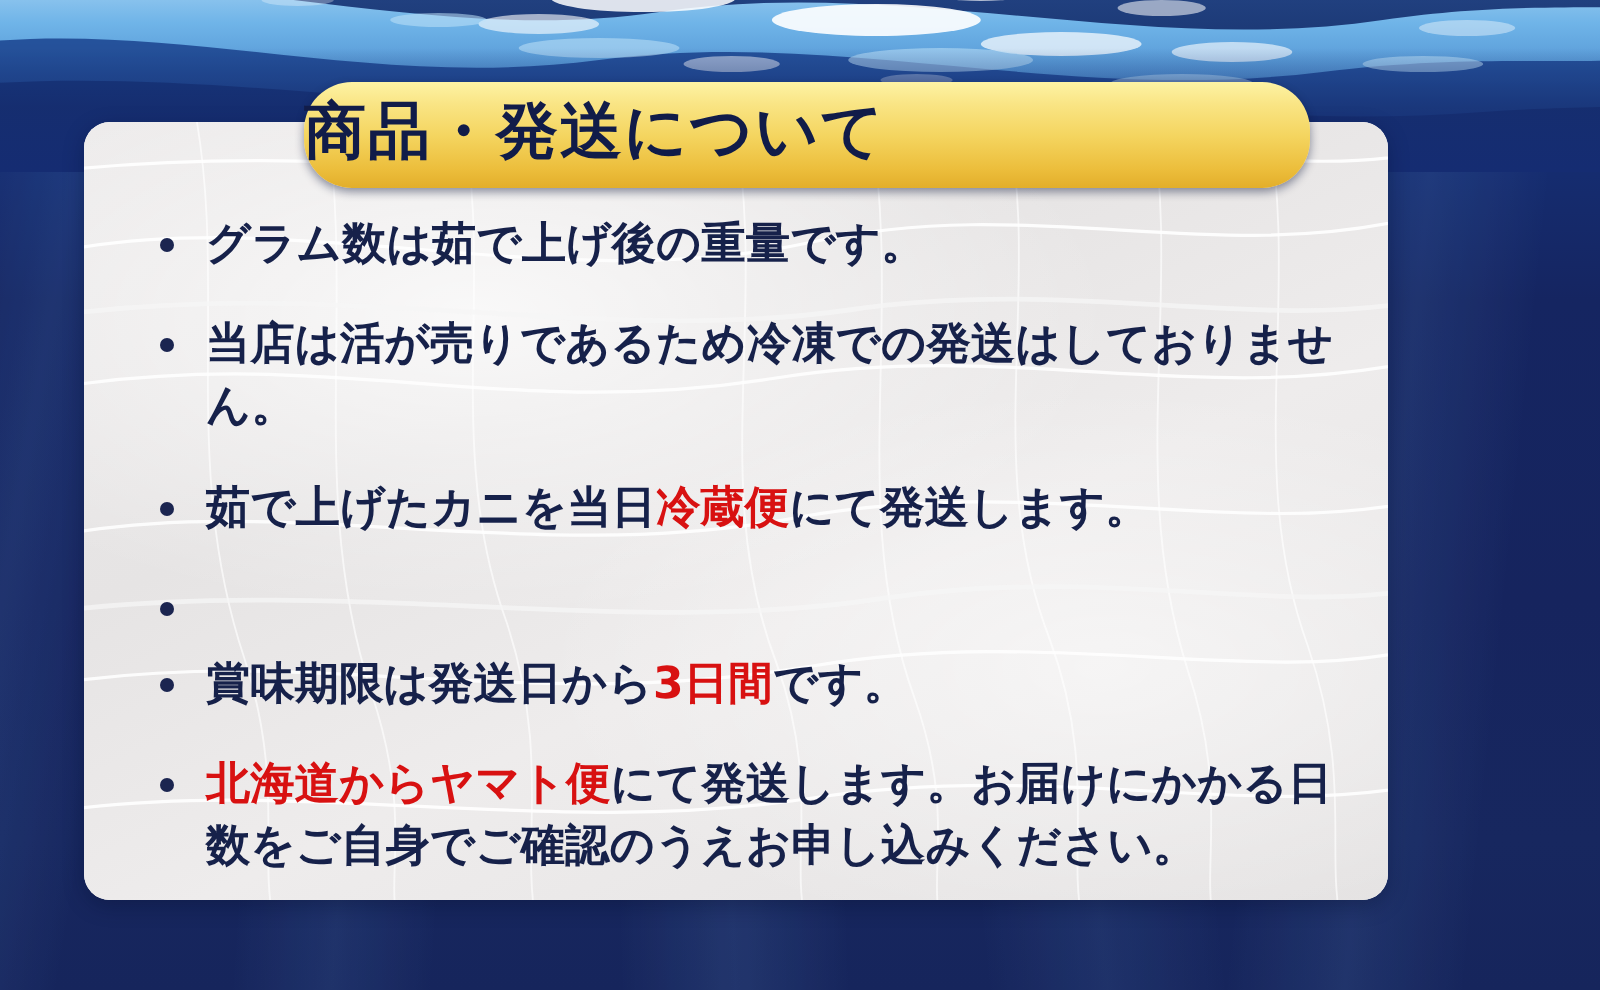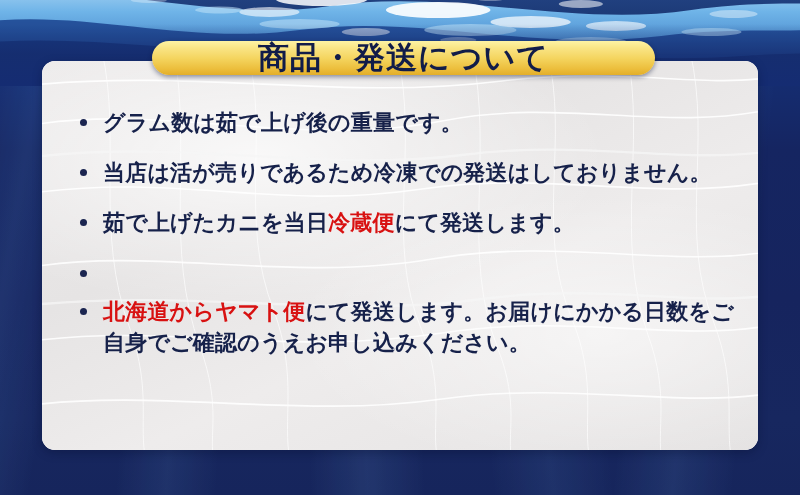--- a/index.html
+++ b/index.html
@@ -64,51 +64,50 @@
     height: 62px;
     background: linear-gradient(to bottom, rgba(21,40,110,0) 0%, rgba(20,37,100,0.55) 48%, #152c72 100%);
   }
 
   
   .title-pill {
     position: absolute;
     left: 152px;
     top: 41px;
     width: 503px;
-    height: 34px;
+    height: 53px;
     border-radius: 24px;
     background: linear-gradient(to bottom,
       #fdf3a4 0%,
       #f9e483 22%,
       #f4d45e 52%,
       #ecbe3c 82%,
       #e3ae2a 100%);
     box-shadow: 0 2px 5px rgba(6,16,52,0.45);
     display: flex;
     align-items: center;
-    justify-content: center;
     z-index: 4;
   }
   .title-text {
     font-family: "DejaVu Sans", "Liberation Sans", sans-serif;
     font-size: 31px;
     font-weight: 700;
     letter-spacing: 1px;
     color: #111c49;
     line-height: 1;
     white-space: nowrap;
     transform: translateY(-1px);
   }
 
   
   .card {
     position: absolute;
     left: 42px;
     top: 61px;
-    width: 716px;
+    width: 652px;
     height: 389px;
     border-radius: 13px;
     background: #ffffff;
     overflow: hidden;
     z-index: 2;
     box-shadow: 0 3px 10px rgba(5,14,46,0.35);
   }
   .paper-grain {
     position: absolute;
     inset: 0;
@@ -248,20 +247,24 @@
         </div>
         <div class="row">
           <span class="bullet"></span>
           <div class="row-text"><span>茹で上げたカニを当日</span><span class="hl">冷蔵便</span><span>にて発送します。</span></div>
         </div>
         <div class="row">
           <span class="bullet"></span>
         </div>
         <div class="row">
           <span class="bullet"></span>
+          <div class="row-text"><span>賞味期限は発送日から</span><span class="hl">3日間</span><span>です。</span></div>
+        </div>
+        <div class="row">
+          <span class="bullet"></span>
           <div class="row-text"><span class="hl">北海道からヤマト便</span><span>にて発送します。お届けにかかる日数をご自身でご確認のうえお申し込みください。</span></div>
         </div>
       </div>
   </div>
 
   <div class="title-pill">
     <span class="title-text">商品・発送について</span>
   </div>
 
 </div>

